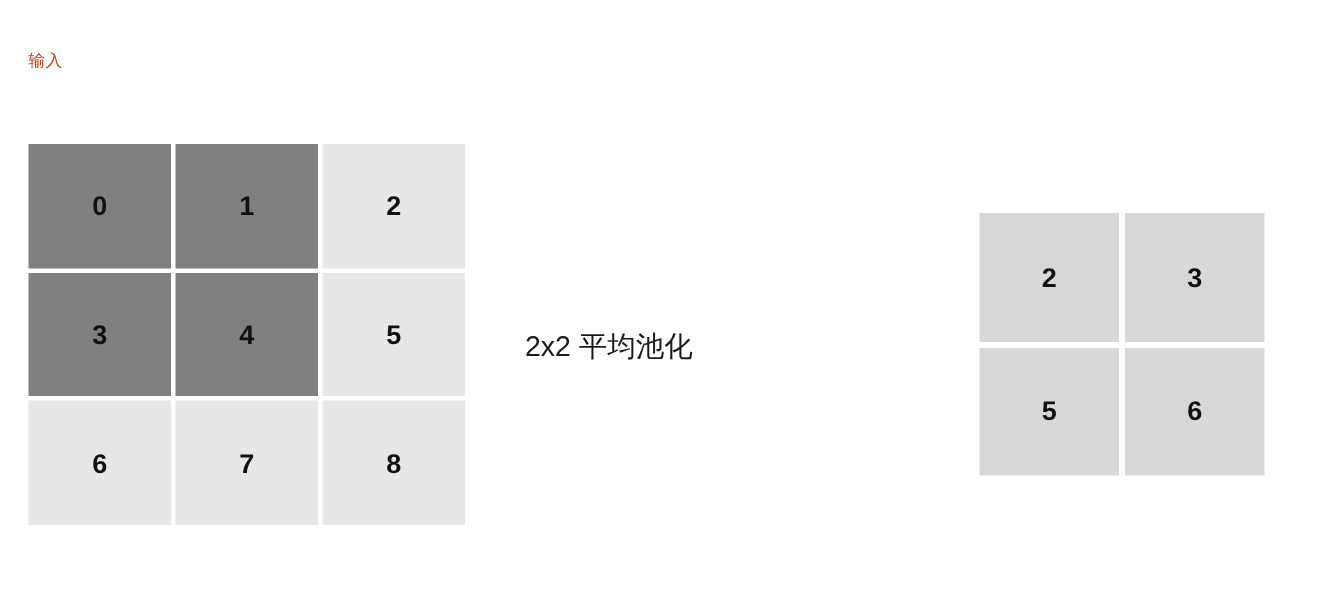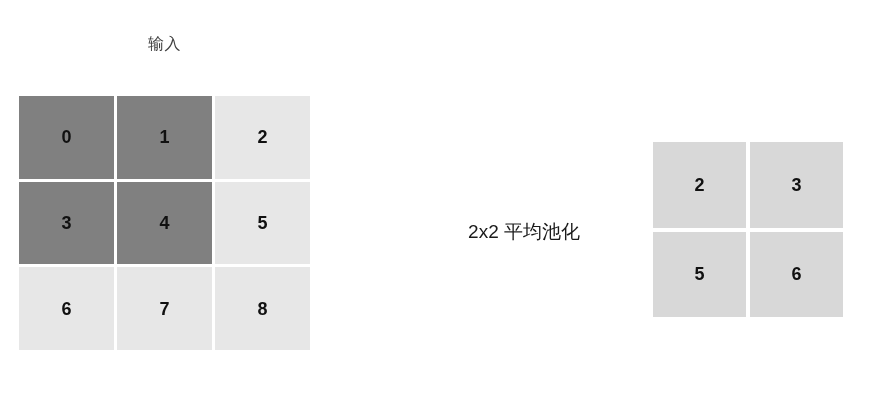--- a/index.html
+++ b/index.html
@@ -19,26 +19,26 @@
     position: absolute;
     left: 0;
     top: 0;
     width: 888px;
     height: 408px;
   }
 
   
   .panel-title {
     position: absolute;
-    font-size: 16px;
+    font-size: 11px;
     font-weight: 400;
-    color: #404040;
+    color: #c2410c;
     line-height: 1;
     white-space: nowrap;
-    text-align: center;
+    text-align: left;
     letter-spacing: 0.5px;
   }
   #input-title {
     left: 19px;
     top: 36px;
     width: 291px;
   }
   #output-title {
     left: 653px;
     top: 88px;
@@ -90,21 +90,21 @@
   .cell.out {
     background: #d8d8d8;
   }
 
   
   #op-label {
     position: absolute;
     left: 350px;
     top: 222px;
     width: 230px;
-    text-align: right;
+    text-align: left;
     font-size: 19px;
     font-weight: 400;
     color: #1a1a1a;
     line-height: 1;
     white-space: nowrap;
   }
 </style>
 </head>
 <body>
 

